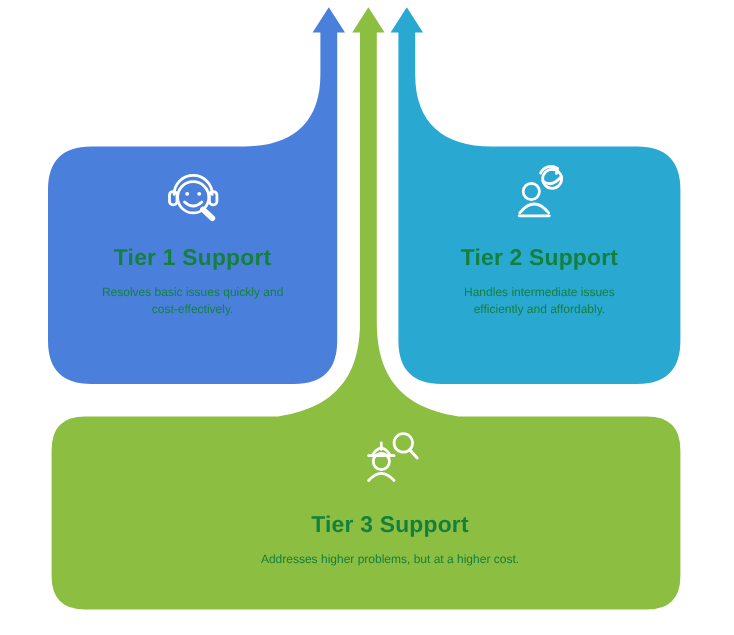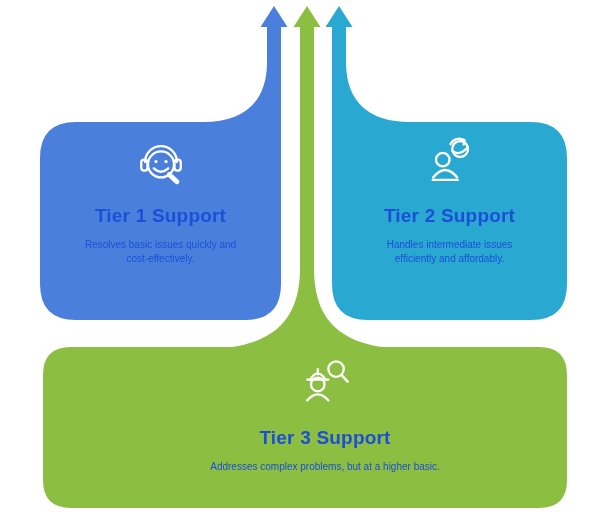--- a/index.html
+++ b/index.html
@@ -11,21 +11,21 @@
     font-family: "Liberation Sans", sans-serif;
     overflow: hidden;
   }
   .shapes-svg { position: absolute; left: 0; top: 0; }
   .card-content {
     position: absolute;
     display: flex;
     flex-direction: column;
     align-items: center;
     text-align: center;
-    color: #1d4ed8;
+    color: #15803d;
   }
   .tier1-content { left: 50px;  top: 136px; width: 221px; }
   .tier2-content { left: 339px; top: 136px; width: 221px; }
   .tier3-content { left: 43px;  top: 358px; width: 564px; }
   .tier-icon { display: block; }
   .tier-title {
     font-size: 19px;
     font-weight: 700;
     letter-spacing: 0.2px;
     margin-top: 15px;
@@ -102,16 +102,16 @@
     <svg class="tier-icon" width="58" height="54" viewBox="0 0 60 56">
       <circle class="icon-stroke" cx="41.5" cy="11.5" r="8"></circle>
       <path class="icon-stroke" style="stroke-width:2.6" d="M 47 17.5 L 53.5 24.5"></path>
       <path class="icon-stroke" d="M 14.5 22.5 Q 22.5 9.5 30.5 22.5"></path>
       <path class="icon-stroke" d="M 22.5 11.5 L 22.5 17"></path>
       <path class="icon-stroke" d="M 11.5 22.5 L 33.5 22.5"></path>
       <circle class="icon-stroke" cx="22.5" cy="27.5" r="7"></circle>
       <path class="icon-stroke" d="M 11.5 44 Q 22.5 31.5 33.5 44"></path>
     </svg>
     <div class="tier-title">Tier 3 Support</div>
-    <div class="tier-desc">Addresses complex problems, but at a higher basic.</div>
+    <div class="tier-desc">Addresses higher problems, but at a higher cost.</div>
   </div>
 
 </div>
 
 </body></html>

